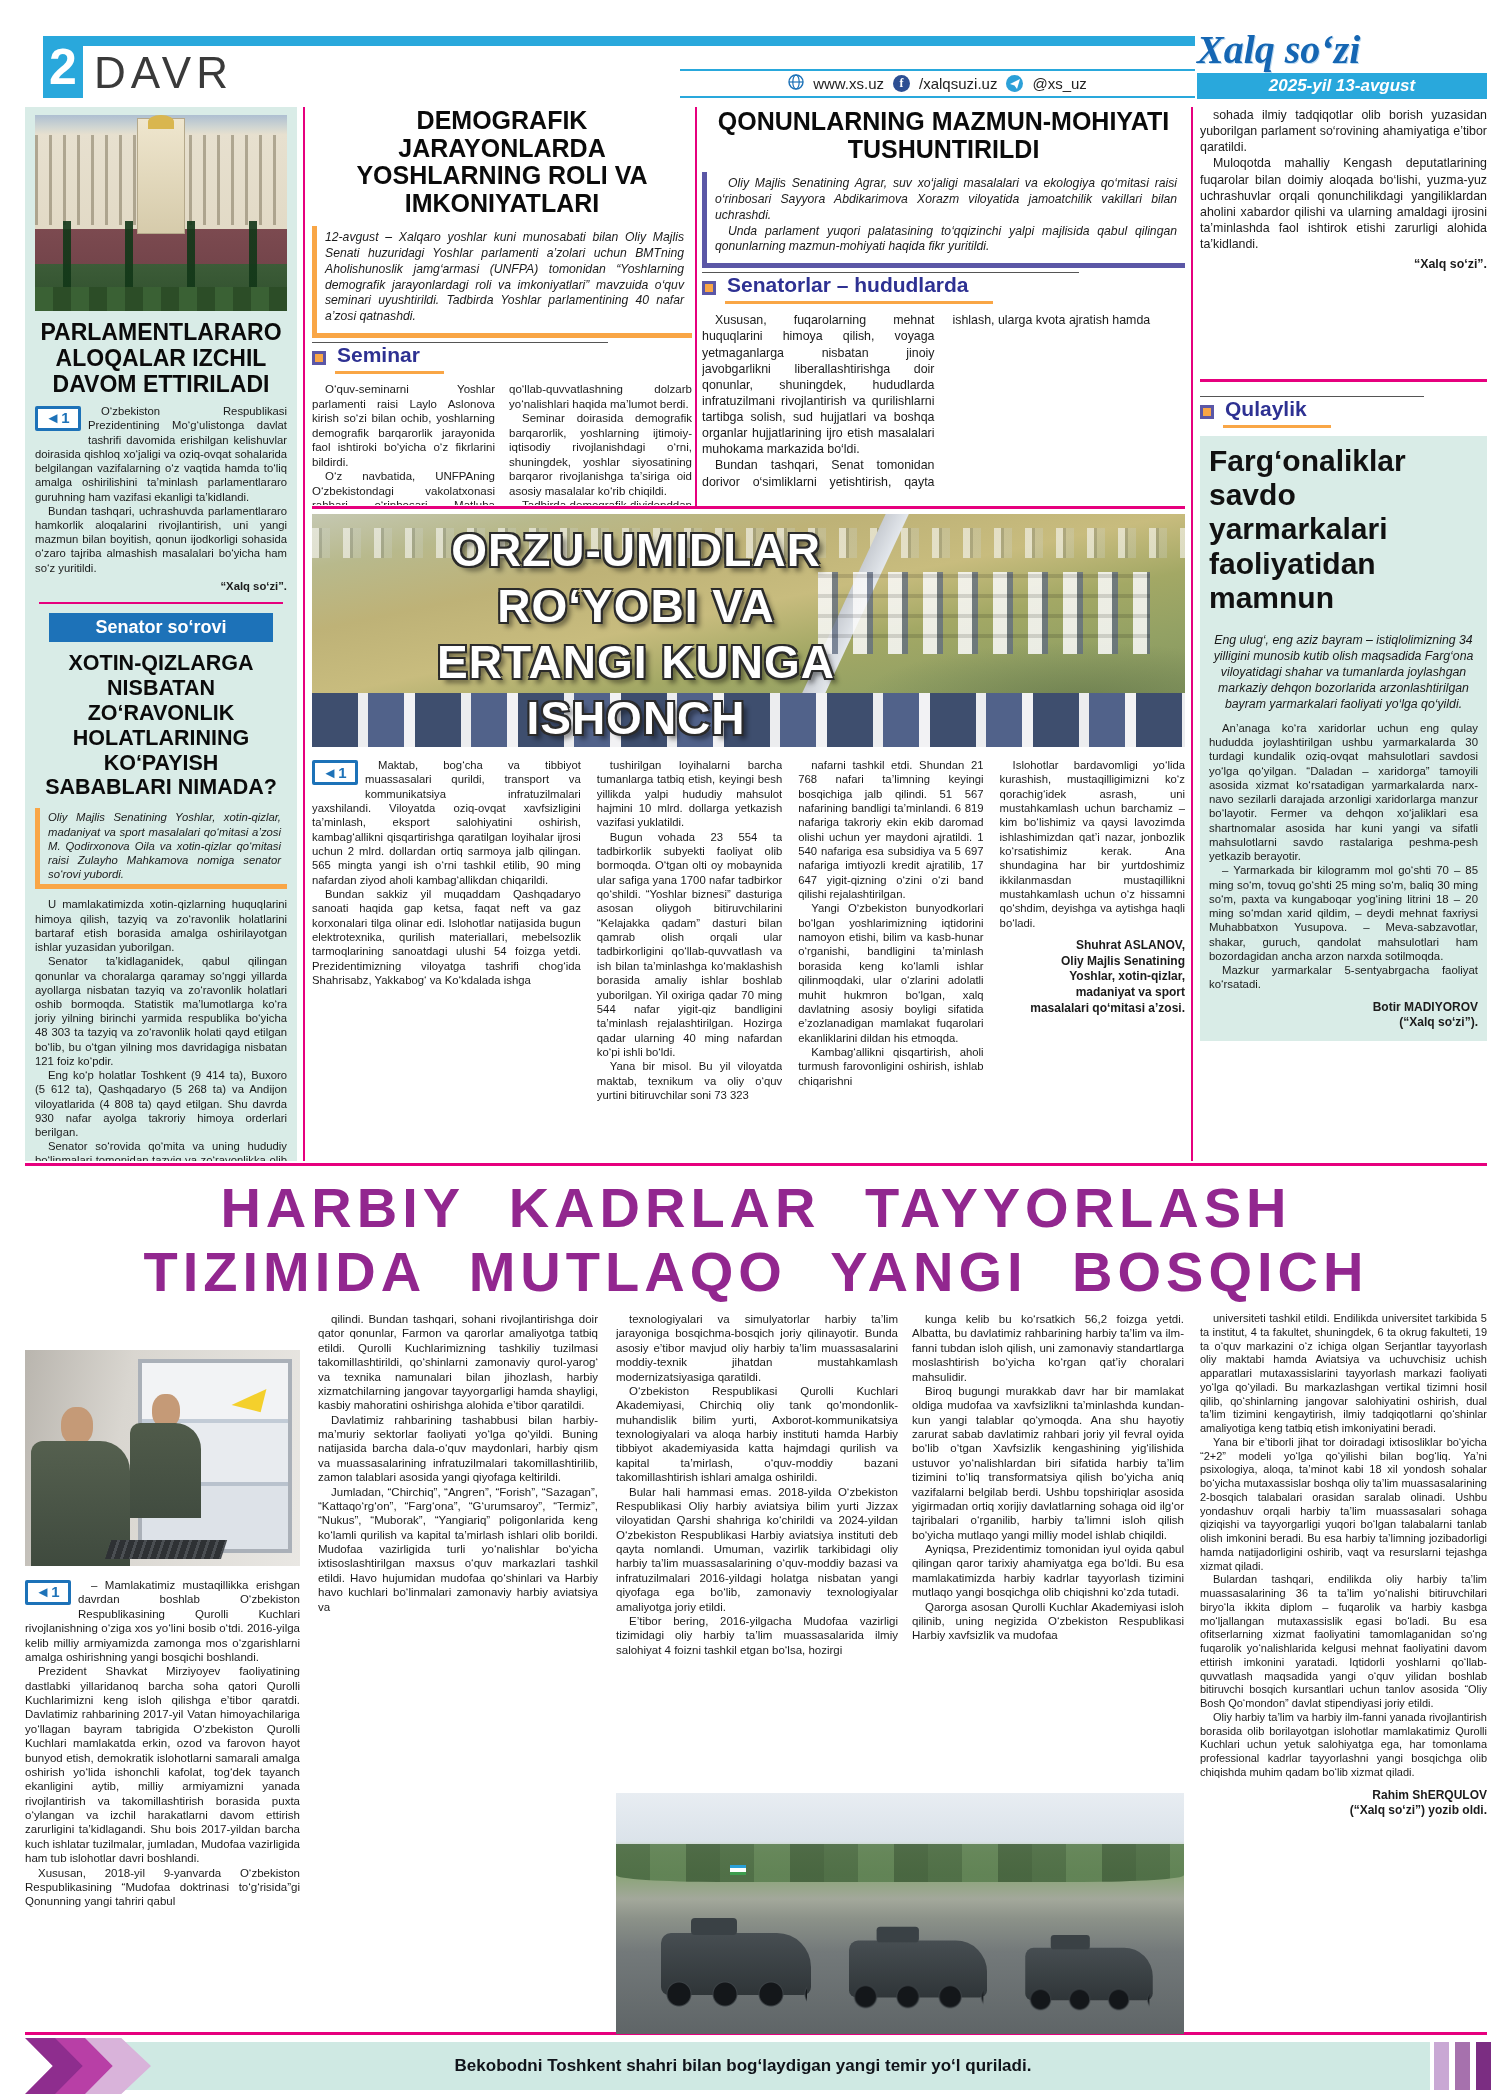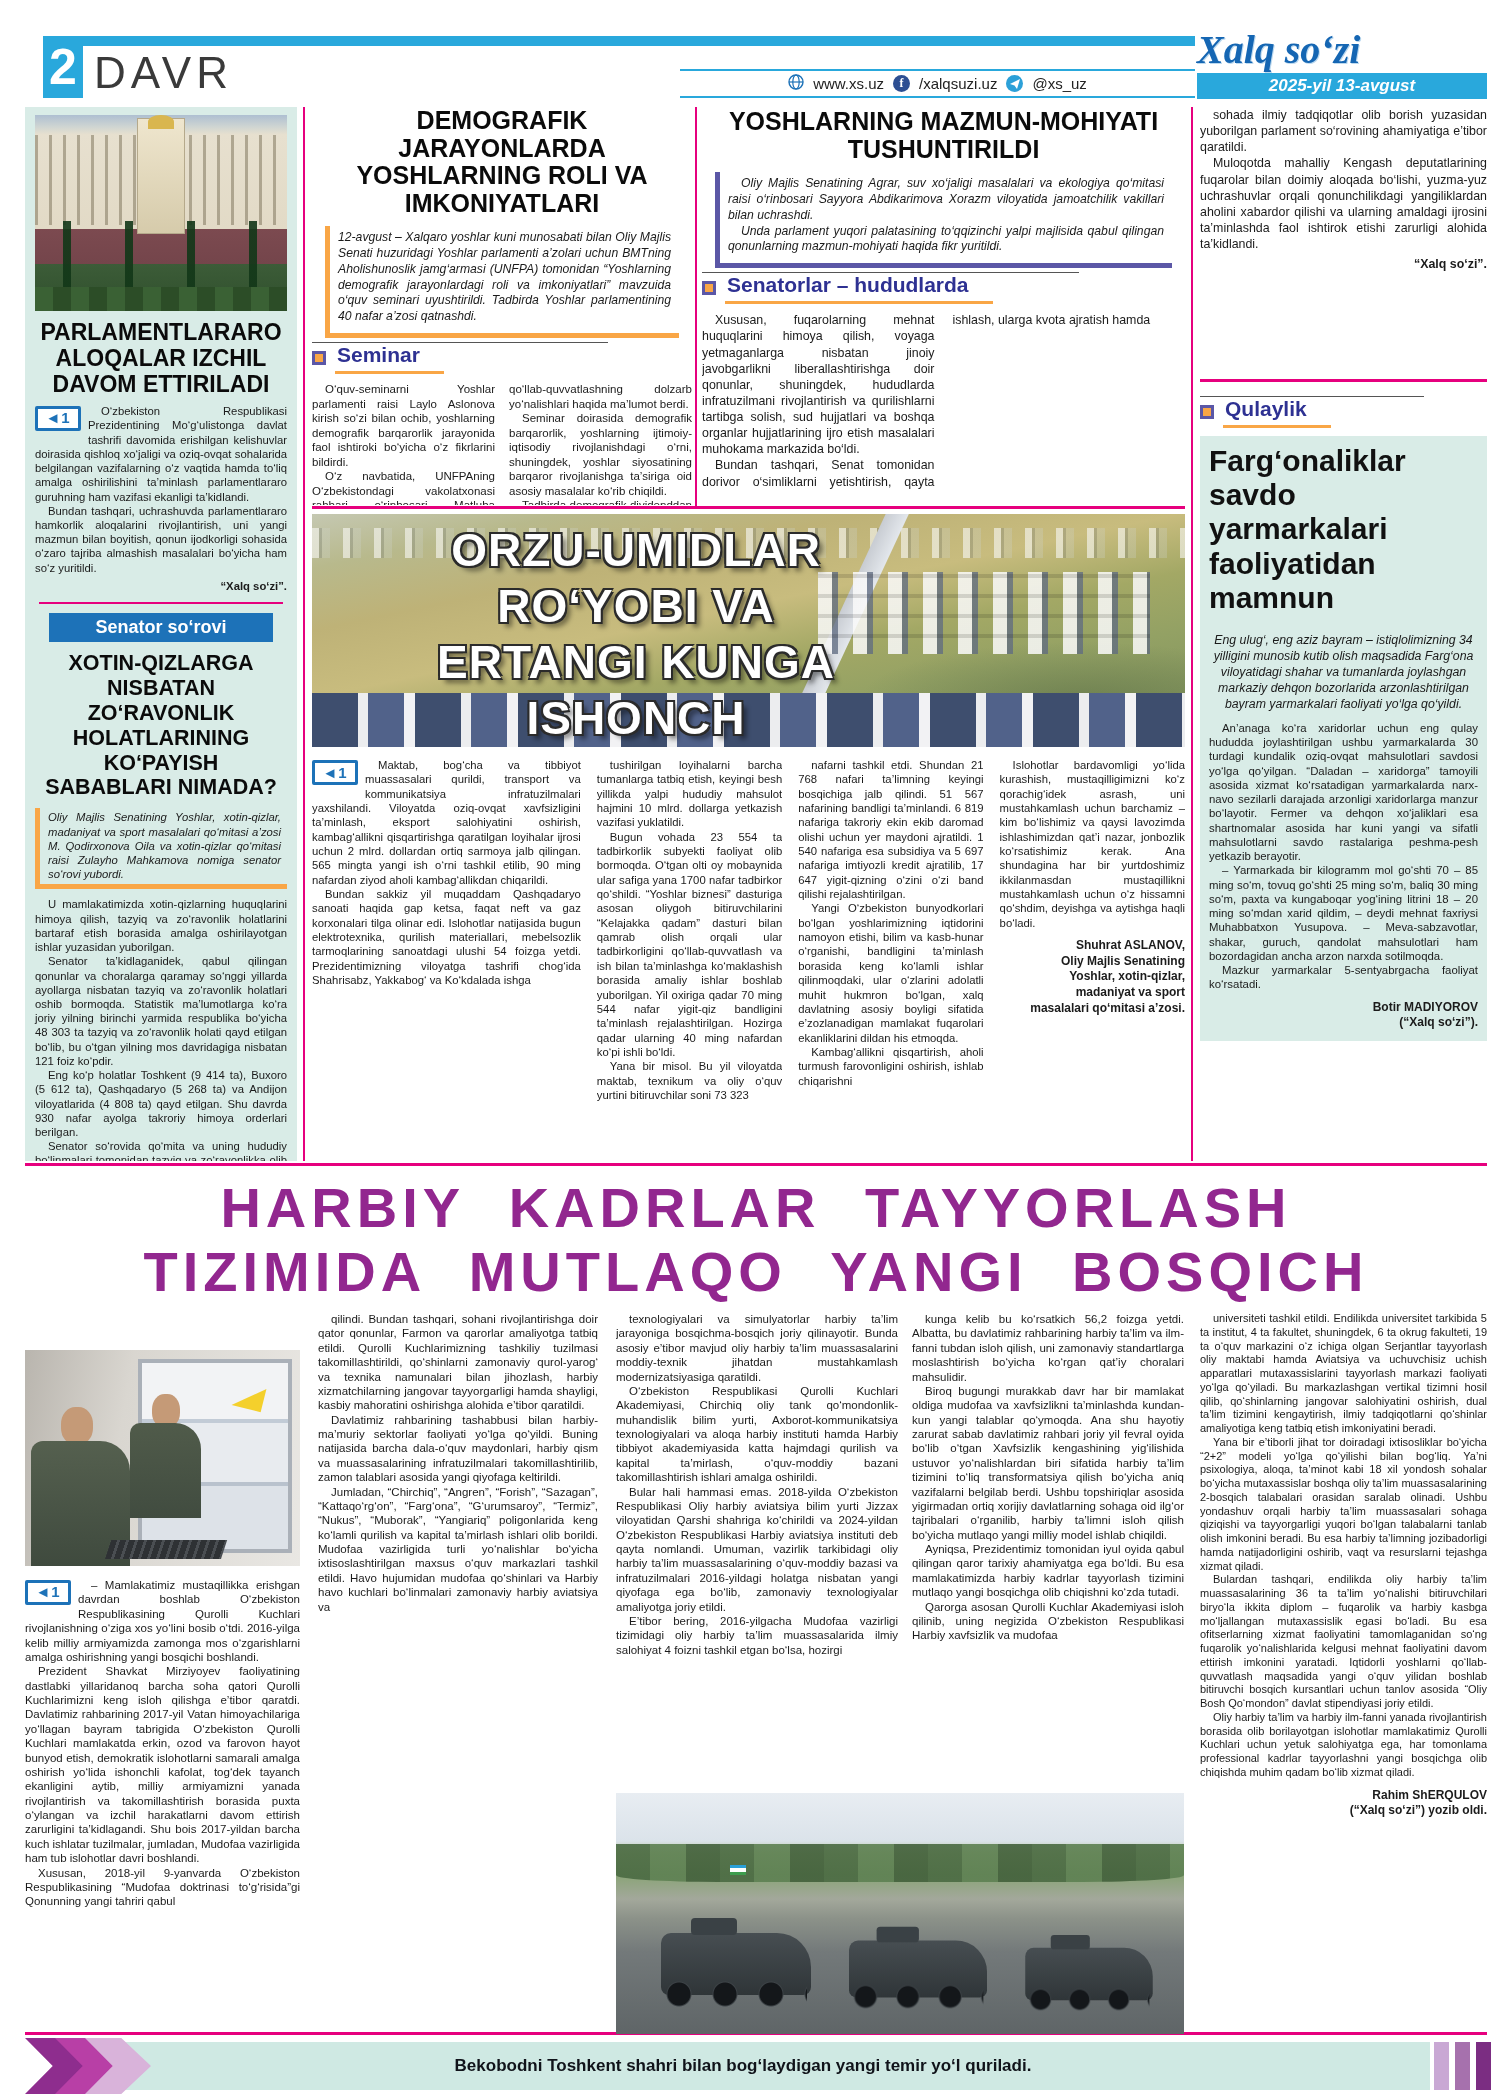--- a/index.html
+++ b/index.html
@@ -55,21 +55,21 @@
 
   
   .cont{float:left;width:46px;height:25px;border:3px solid var(--banner);border-radius:2px;color:var(--banner);
         font-weight:800;display:flex;align-items:center;justify-content:center;margin:2px 7px 2px 0;
         font-size:15px;background:#fff;letter-spacing:1px;}
 
   
   .art-demo{position:absolute;left:312px;top:107px;width:380px;height:398px;overflow:hidden;}
   .t-demo{font-size:25px;font-weight:800;text-align:center;line-height:1.1;margin:0;color:#0b0b0b;}
   .lede-frame{border-left:5px solid var(--orange);border-bottom:5px solid var(--orange);
-        font-style:italic;font-size:12.2px;line-height:1.3;padding:4px 8px 8px;margin:9px 13px 4px;text-align:justify;}
+        font-style:italic;font-size:12.2px;line-height:1.3;padding:4px 8px 8px;margin:9px 0 4px;text-align:justify;}
   .lede-frame.purple{border-color:#5b57a6;}
   .kicker{margin:4px 0 8px;border-top:1.5px solid #555;width:78%;}
   .kicker .sq{display:inline-block;width:14px;height:14px;background:var(--orange);border:3.5px solid #5b57a6;
               vertical-align:-3px;margin-right:9px;}
   .kicker .lbl{display:inline-block;color:var(--kicker);font-weight:800;font-size:21px;
                border-bottom:3.5px solid var(--orange);padding:0 24px 4px 2px;}
   .cols2{column-count:2;column-gap:14px;column-fill:auto;height:192px;font-size:11.5px;line-height:1.26;text-align:justify;}
 
   
   .art-laws{position:absolute;left:702px;top:107px;width:483px;height:398px;overflow:hidden;}
@@ -249,21 +249,21 @@
           <p>O‘quv-seminarni Yoshlar parlamenti raisi Laylo Aslonova kirish so‘zi bilan ochib, yoshlarning demografik barqarorlik jarayonida faol ishtiroki bo‘yicha o‘z fikrlarini bildirdi.</p>
           <p>O‘z navbatida, UNFPAning O‘zbekistondagi vakolatxonasi rahbari o‘rinbosari Matluba Umurzoqova yoshlarga oid siyosat va demografik barqarorlikka doir davlat dasturlari hamda yoshlarni qo‘llab-quvvatlashning dolzarb yo‘nalishlari haqida ma’lumot berdi.</p>
           <p>Seminar doirasida demografik barqarorlik, yoshlarning ijtimoiy-iqtisodiy rivojlanishdagi o‘rni, shuningdek, yoshlar siyosatining barqaror rivojlanishga ta’siriga oid asosiy masalalar ko‘rib chiqildi.</p>
           <p>Tadbirda demografik dividenddan samarali foydalanish hamda demografik barqarorlik strategiyasi masalalari ham muhokama qilindi.</p>
         </div>
 
     </div>
   </div>
 
   <div class="art-laws">
-    <div class="t-laws prelines">YOSHLARNING MAZMUN-MOHIYATI
+    <div class="t-laws prelines">QONUNLARNING MAZMUN-MOHIYATI
 TUSHUNTIRILDI</div>
     <div class="lede-frame purple">
         <p>Oliy Majlis Senatining Agrar, suv xo‘jaligi masalalari va ekologiya qo‘mitasi raisi o‘rinbosari Sayyora Abdikarimova Xorazm viloyatida jamoatchilik vakillari bilan uchrashdi.</p>
         <p>Unda parlament yuqori palatasining to‘qqizinchi yalpi majlisida qabul qilingan qonunlarning mazmun-mohiyati haqida fikr yuritildi.</p>
       </div>
     <div class="kicker">
       <span class="sq"></span><span class="lbl">Senatorlar – hududlarda</span>
     </div>
     <div class="cols2b">
       <div>

